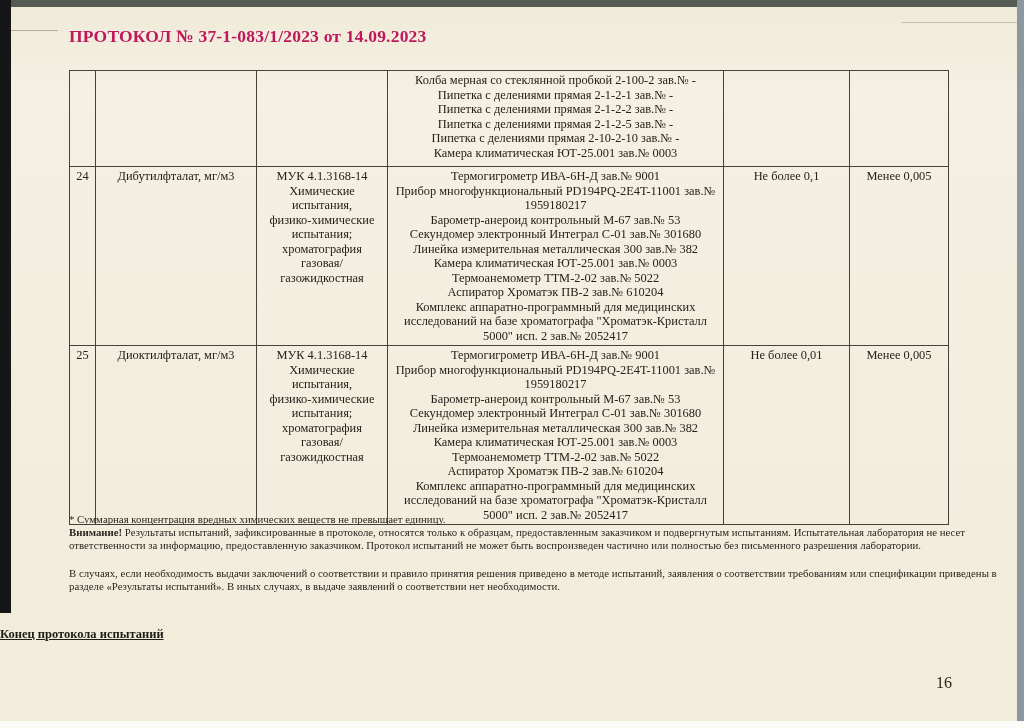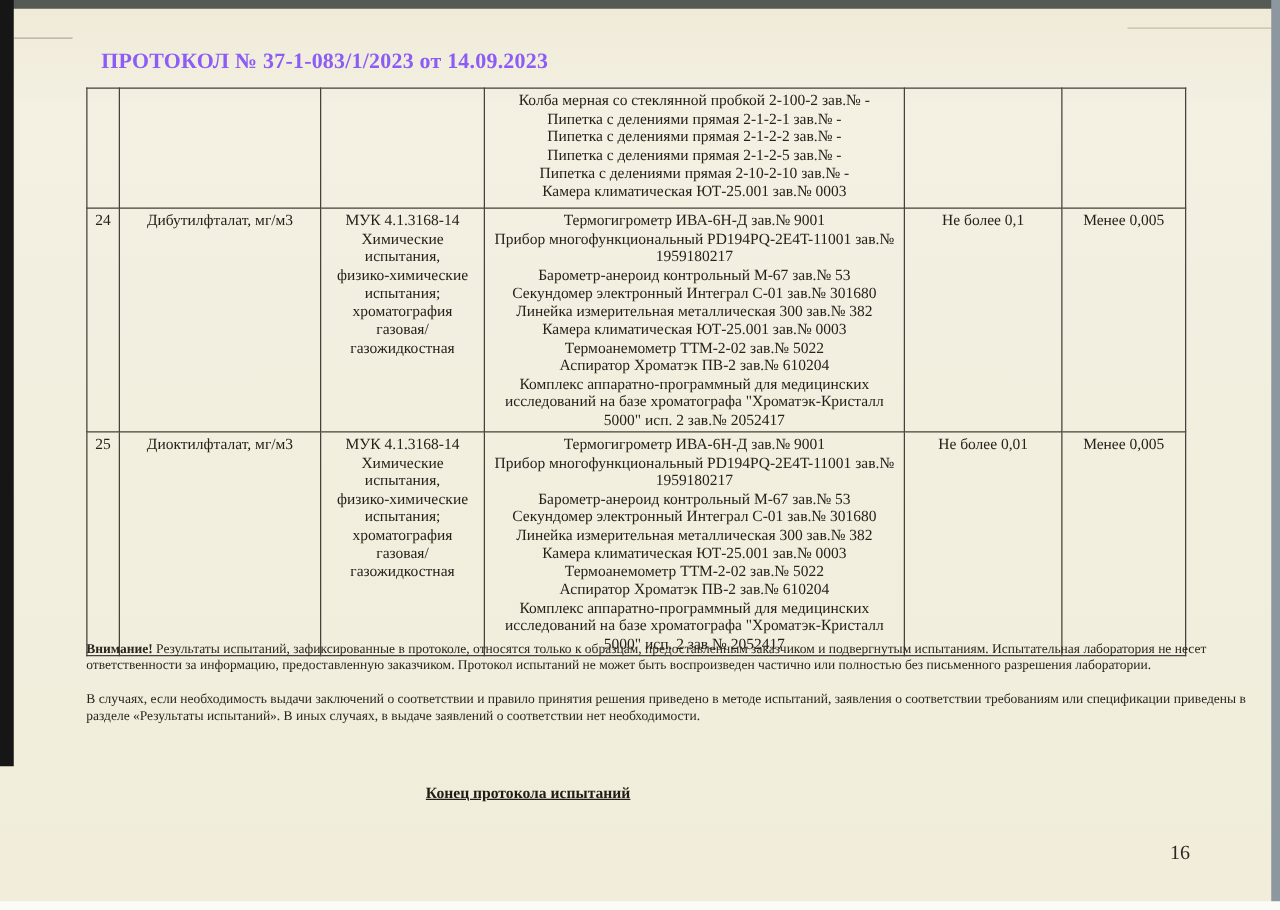--- a/index.html
+++ b/index.html
@@ -17,23 +17,23 @@
   }
   
   .edge-top    { position: absolute; left: 0; top: 0; width: 1024px; height: 7px; background: #555b54; }
   .edge-left   { position: absolute; left: 0; top: 0; width: 11px; height: 613px; background: #161616; }
   .edge-right  { position: absolute; right: 0; top: 0; width: 7px; height: 728px; background: #8d97a0; }
   .edge-bottom { position: absolute; left: 0; bottom: 0; width: 1024px; height: 7px; background: #fbfbf8; }
   .scanline-l  { position: absolute; left: 11px; top: 30px; width: 47px; height: 1px; background: rgba(60,55,40,0.35); }
   .scanline-r  { position: absolute; left: 902px; top: 22px; width: 115px; height: 1px; background: rgba(60,55,40,0.25); }
 
   .title {
-    position: absolute; left: 69px; top: 26px; margin: 12px;
+    position: absolute; left: 69px; top: 26px; margin: 0;
     font-size: 17.5px; font-weight: bold; letter-spacing: 0.2px;
-    color: #8b5cf6;
+    color: #be185d;
   }
 
   table.results {
     position: absolute; left: 69px; top: 70px;
     width: 879px;
     border-collapse: collapse; table-layout: fixed;
     font-size: 12.4px; line-height: 1.17;
     color: #26221b;
   }
   table.results td {
@@ -51,21 +51,21 @@
   .footer {
     position: absolute; left: 69px; top: 513px; width: 944px;
     font-size: 10.8px; line-height: 1.22; color: #2a261f;
   }
   .footer p { margin: 0; }
   .footer p.gap { margin-top: 14px; }
   .b { font-weight: bold; text-align: right; }
 
   .endnote {
     position: absolute; left: 0; top: 627px; width: 845px;
-    text-align: center;
+    text-align: left;
     font-size: 12.5px; font-weight: bold; text-decoration: underline;
     color: #1f1c16;
   }
   .pagenum {
     position: absolute; left: 936px; top: 655px;
     font-size: 16px; color: #2a261f; margin-top: 19px;
   }
 </style>
 </head>
 <body>
@@ -144,18 +144,19 @@
 Термоанемометр ТТМ-2-02 зав.№ 5022
 Аспиратор Хроматэк ПВ-2 зав.№ 610204
 Комплекс аппаратно-программный для медицинских исследований на базе хроматографа "Хроматэк-Кристалл 5000" исп. 2 зав.№ 2052417</td>
       <td>Не более 0,01</td>
       <td>Менее 0,005</td>
     </tr>
   </tbody>
 </table>
 
 <div class="footer">
+  <p>* Суммарная концентрация вредных химических веществ не превышает единицу.</p>
   <p><span class="b">Внимание!</span><span> Результаты испытаний, зафиксированные в протоколе, относятся только к образцам, предоставленным заказчиком и подвергнутым испытаниям. Испытательная лаборатория не несет ответственности за информацию, предоставленную заказчиком. Протокол испытаний не может быть воспроизведен частично или полностью без письменного разрешения лаборатории.</span></p>
   <p class="gap">В случаях, если необходимость выдачи заключений о соответствии и правило принятия решения приведено в методе испытаний, заявления о соответствии требованиям или спецификации приведены в разделе «Результаты испытаний». В иных случаях, в выдаче заявлений о соответствии нет необходимости.</p>
 </div>
 
 <div class="endnote">Конец протокола испытаний</div>
 <div class="pagenum">16</div>
 
 </body></html>

